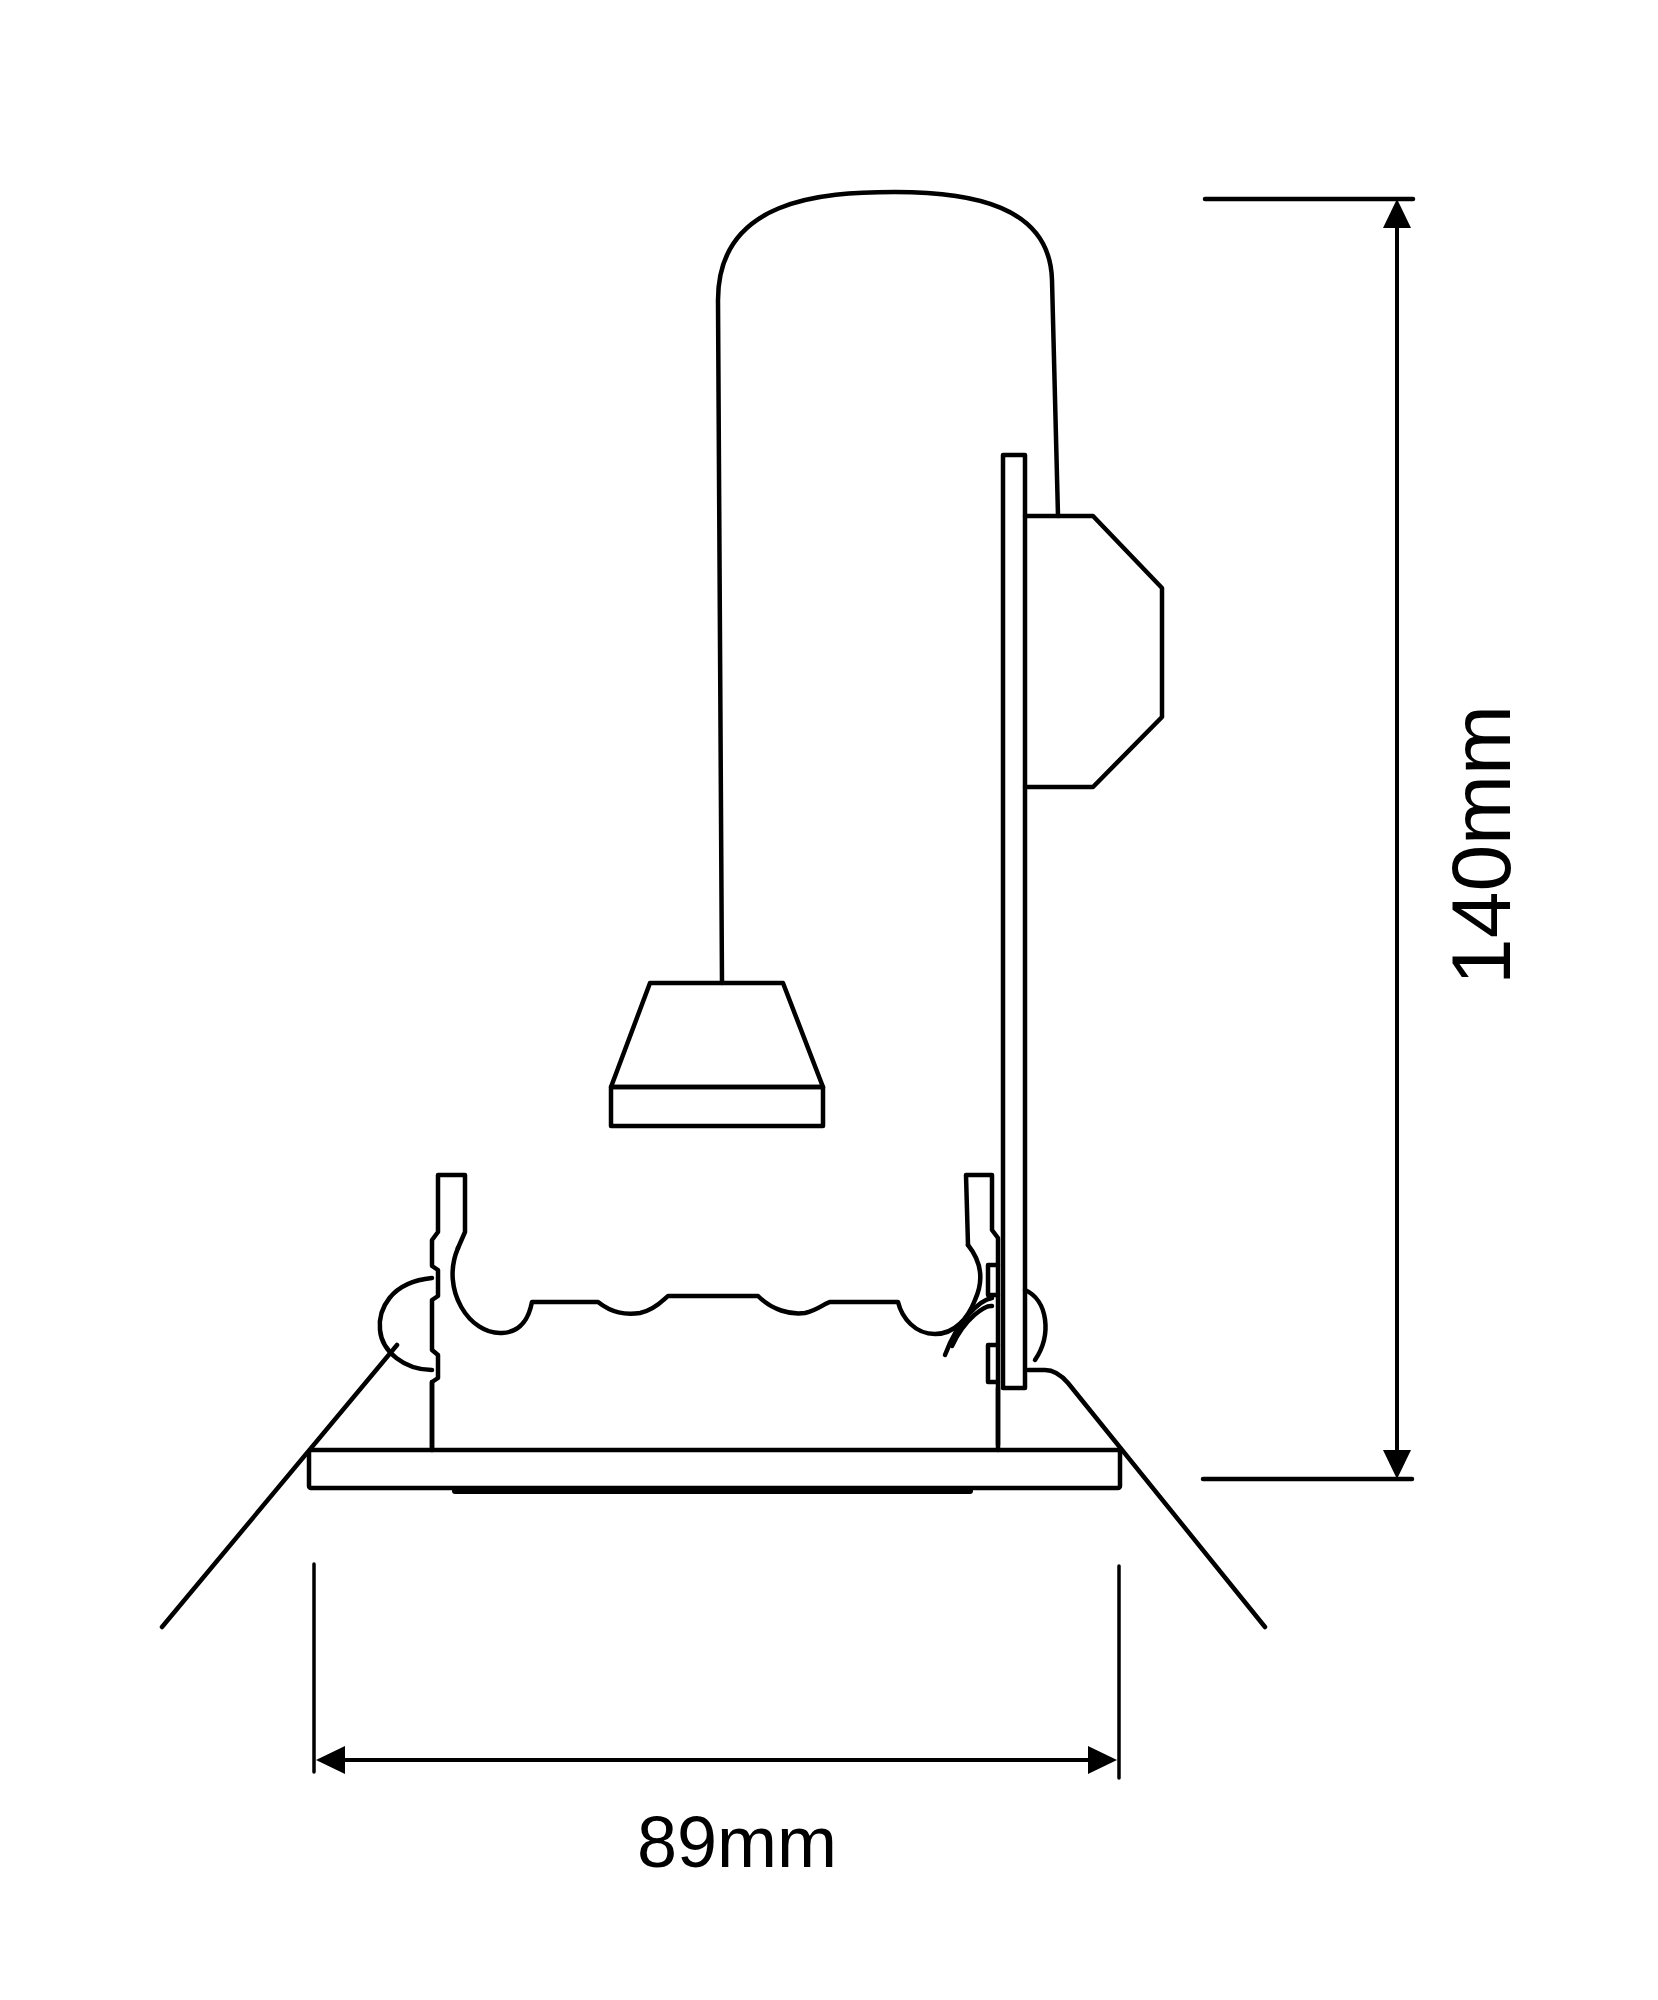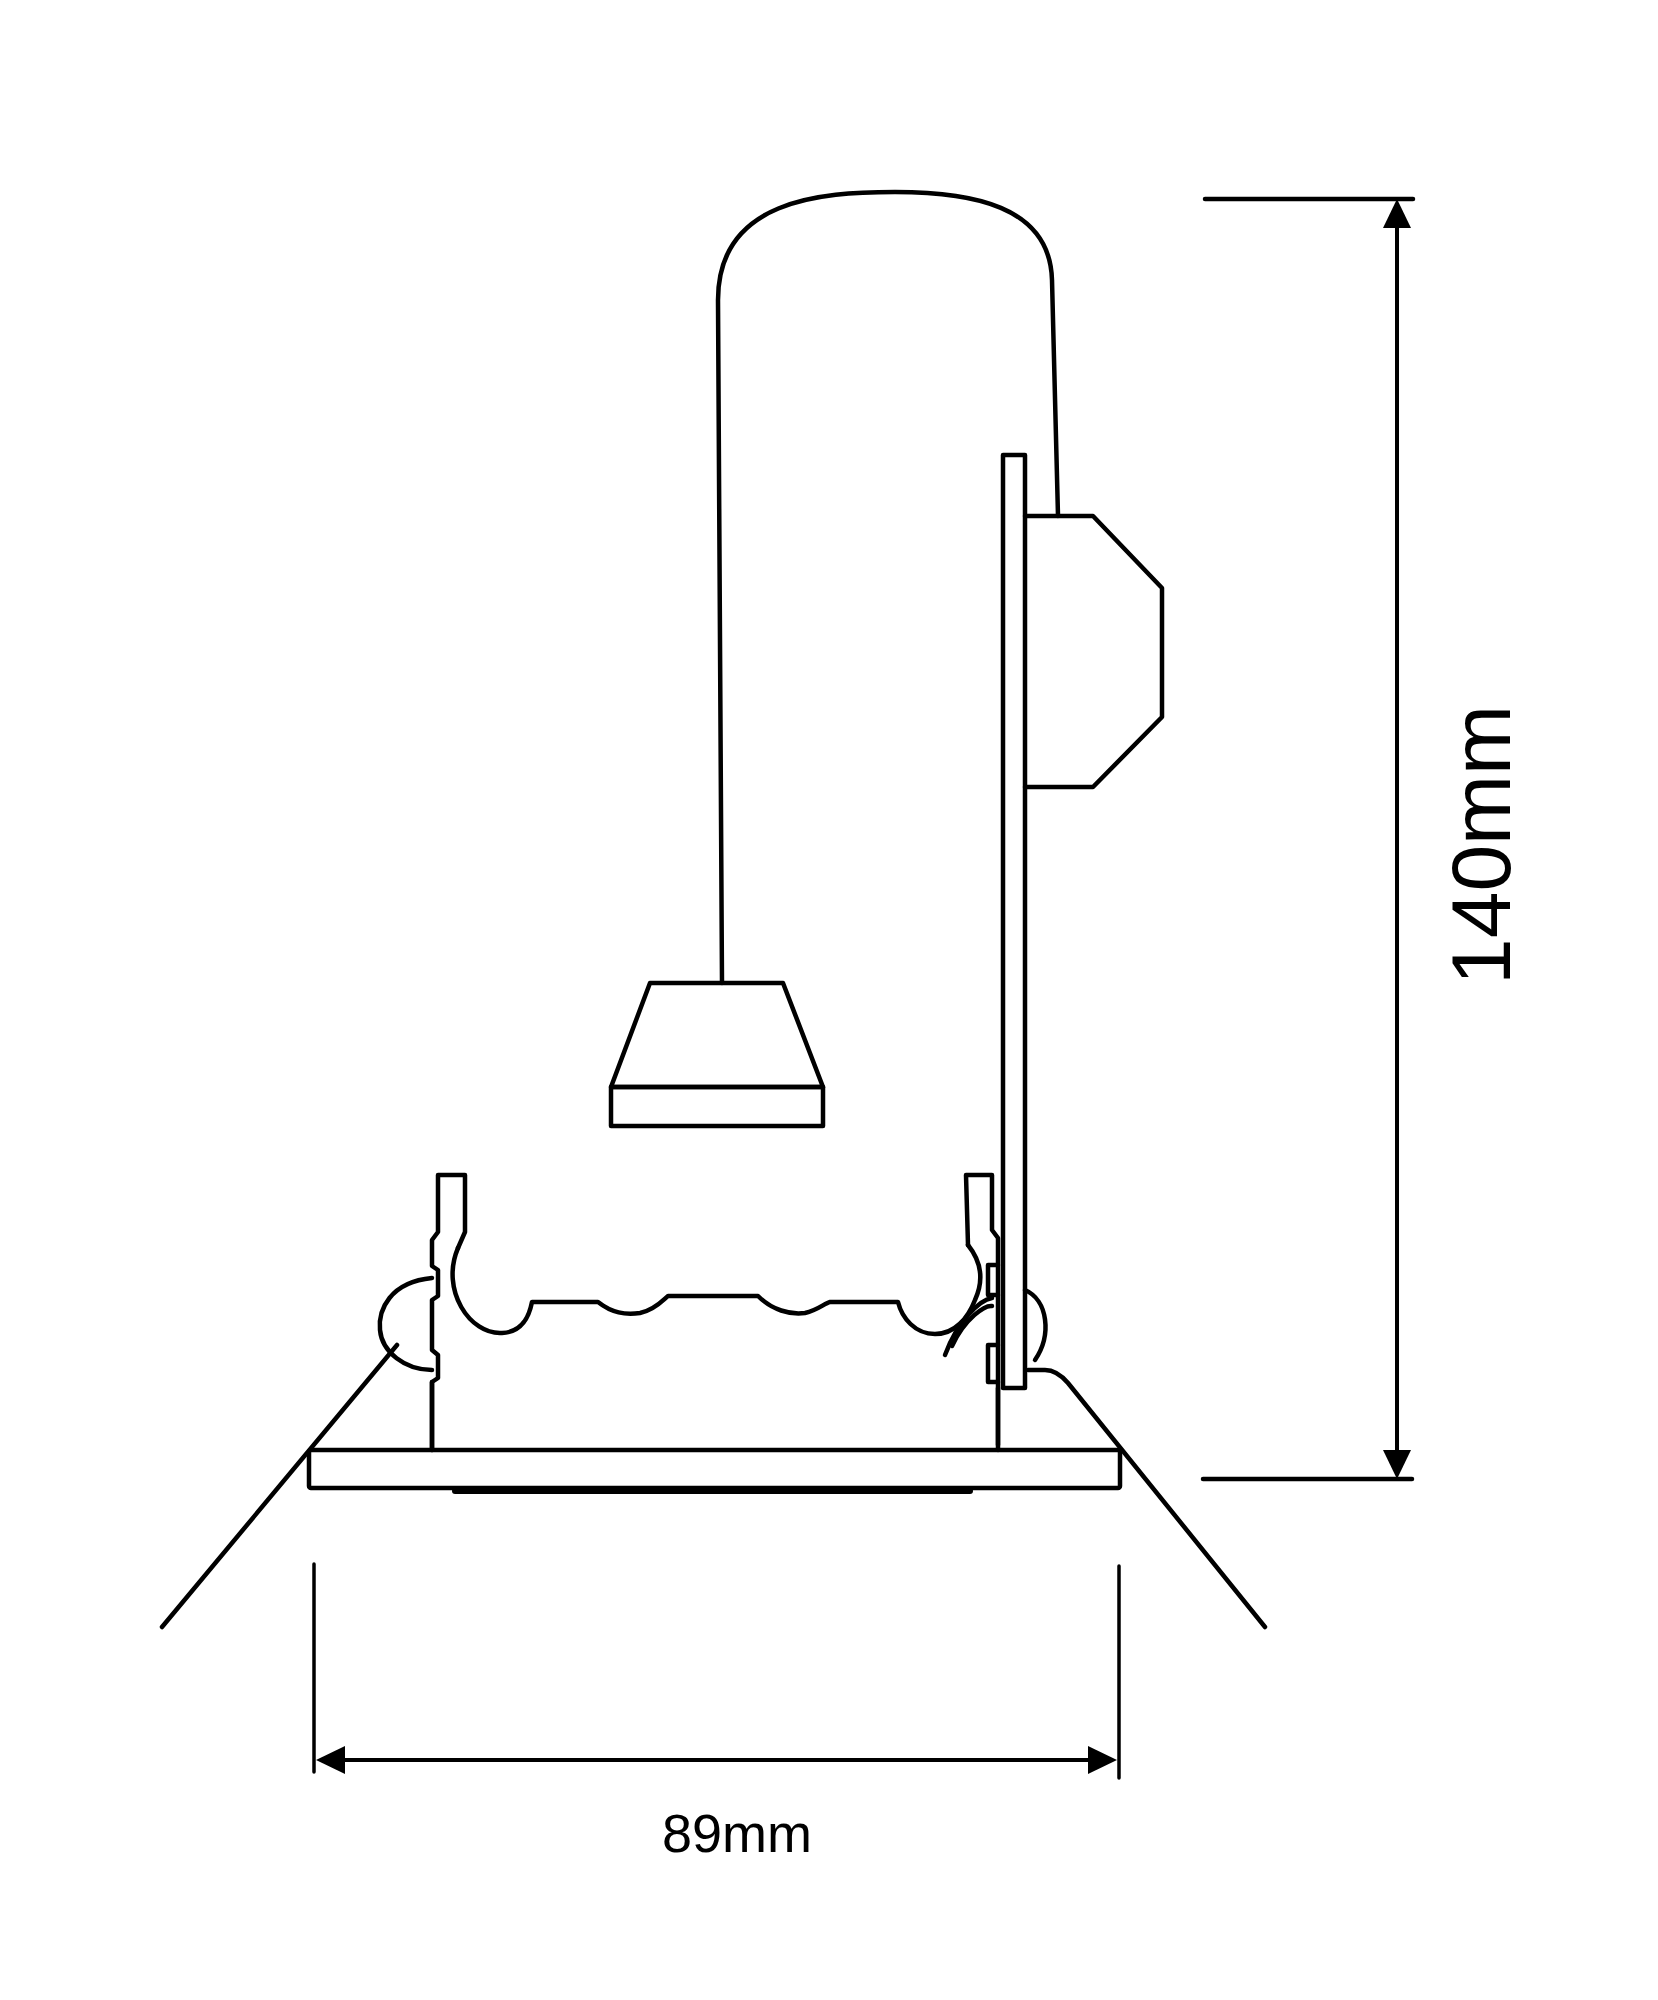--- a/index.html
+++ b/index.html
@@ -5,21 +5,21 @@
   html, body { margin: 0; padding: 0; background: #ffffff; }
   body { width: 1658px; height: 2000px; position: relative; overflow: hidden; }
   #drawing { position: absolute; left: 0; top: 0; width: 1658px; height: 2000px; }
   .dim-label {
     position: absolute;
     font-family: "Liberation Sans", "DejaVu Sans", sans-serif;
     color: #000;
     white-space: nowrap;
     line-height: 1;
   }
-  #label-width { left: 737px; top: 1806px; transform: translateX(-50%); font-size: 54px; }
+  #label-width { left: 737px; top: 1806px; transform: translateX(-50%); font-size: 72px; }
   #label-height { left: 1481px; top: 845px; transform: translate(-50%, -50%) rotate(-90deg); font-size: 84px; }
 </style>
 </head>
 <body>
 
 <svg id="drawing" viewBox="0 0 1658 2000" xmlns="http://www.w3.org/2000/svg">
   <g fill="none" stroke="#000" stroke-width="4.5" stroke-linejoin="round" stroke-linecap="round">
 
     <path d="M 722 983 L 718 300 C 718 200 820 192 895 192 C 970 192 1050 205 1052 280 L 1058 516"></path>
 

